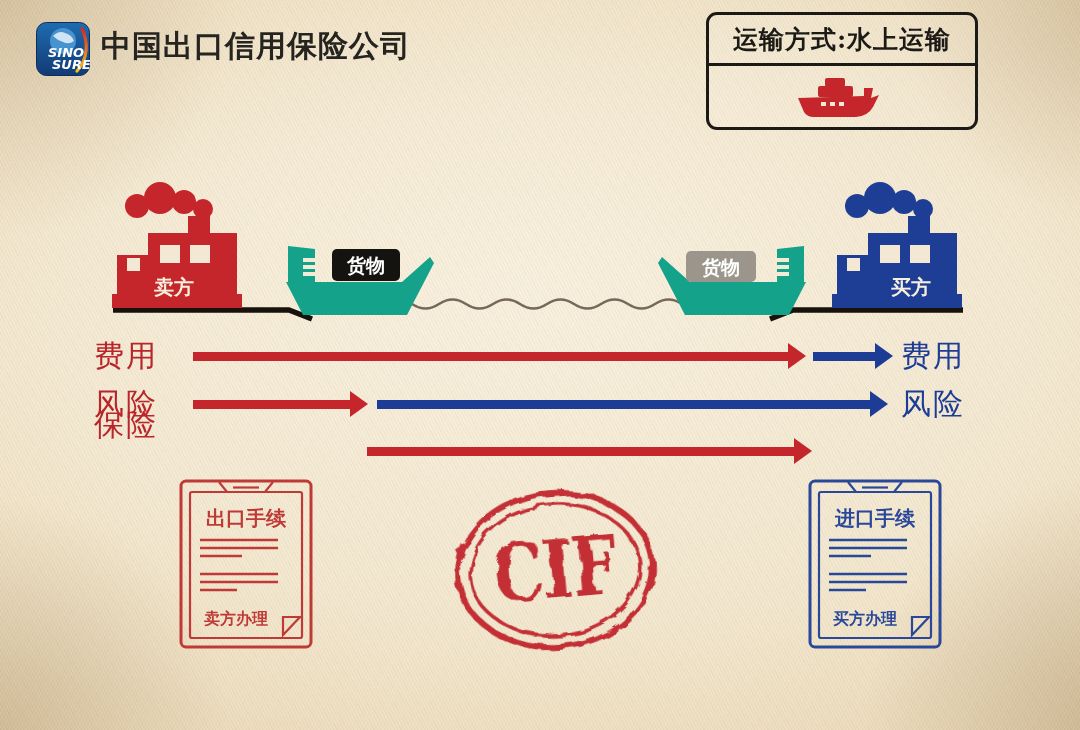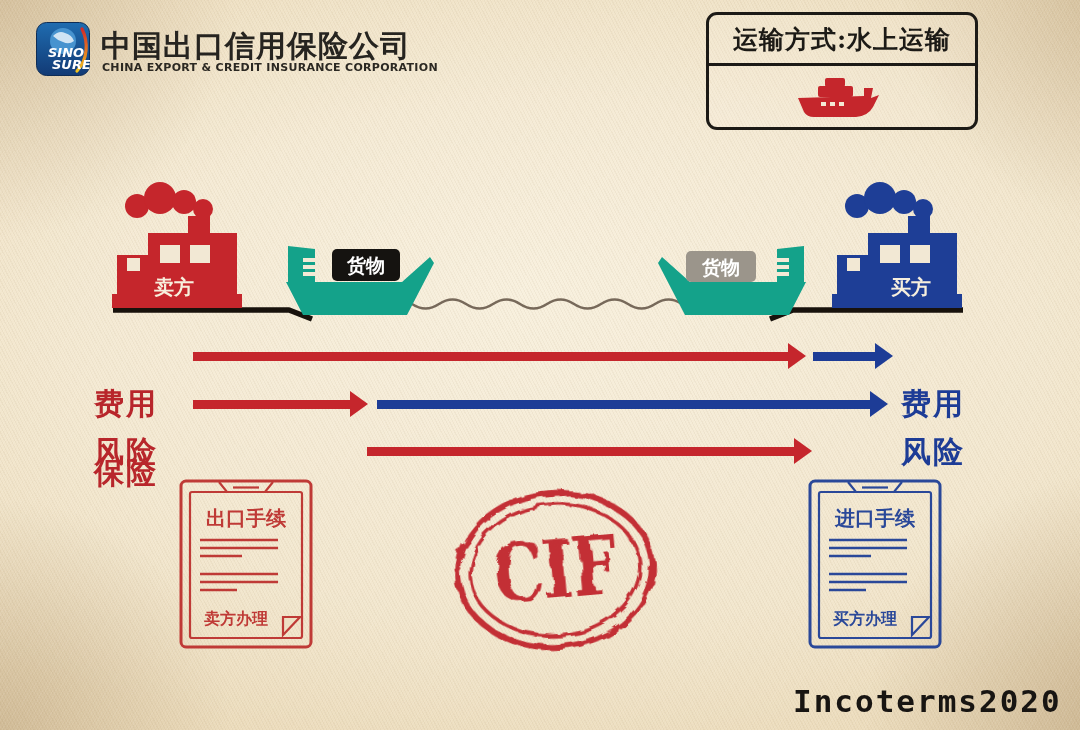--- a/index.html
+++ b/index.html
@@ -28,21 +28,21 @@
   .company-en{left:102px;top:61px;font-size:11px;font-weight:bold;color:#2b2822;letter-spacing:.3px;}
 
   
   .transport-box{left:706px;top:12px;width:266px;height:112px;border:3px solid #1c1a16;border-radius:11px;
     display:flex;flex-direction:column;background:rgba(255,250,238,.12);}
   .transport-title{height:48px;border-bottom:3px solid #1c1a16;display:flex;align-items:center;justify-content:center;
     font-family:"DejaVu Serif",serif;font-weight:bold;font-size:25px;color:#1c1a16;letter-spacing:1px;}
   .transport-icon-wrap{flex:1;display:flex;align-items:center;justify-content:center;}
 
   
-  .flow-label{font-family:"DejaVu Serif",serif;font-weight:bold;font-size:30px;letter-spacing:2px;line-height:34px;margin-top:48px;}
+  .flow-label{font-family:"DejaVu Serif",serif;font-weight:normal;font-size:30px;letter-spacing:2px;line-height:34px;}
   .flow-red{color:#b8262b;}
   .flow-blue{color:#1d3c96;}
   .arrow{display:flex;align-items:center;height:26px;}
   .arrow .shaft{flex:1;height:9px;}
   .arrow .tip{width:0;height:0;border-top:13px solid rgba(0,0,0,0);border-bottom:13px solid rgba(0,0,0,0);border-left-width:18px;border-left-style:solid;}
   .arrow.red .shaft{background:#c5262c;} .arrow.red .tip{border-left-color:#c5262c;}
   .arrow.blue .shaft{background:#1d3c96;} .arrow.blue .tip{border-left-color:#1d3c96;}
 
   
   .doc-title{font-family:"DejaVu Serif",serif;font-weight:bold;}
@@ -71,21 +71,20 @@
       </linearGradient>
     </defs>
     <rect x="0.5" y="0.5" width="53" height="53" rx="10" fill="url(#lgBlue)" stroke="#0e2c55" stroke-width="1"></rect>
     <circle cx="27" cy="19" r="13" fill="#4793cf"></circle>
     <path d="M17,14 q6,-6 12,-3 q7,2 9,8 q-5,4 -11,1 q-6,-2 -10,-6z" fill="#e9f2fa" opacity=".85"></path>
     <path d="M46,7 C52.5,20 52,37 41,49" stroke="url(#lgArc)" stroke-width="3.2" fill="none" stroke-linecap="round"></path>
     <text x="12" y="35" font-size="13" font-style="italic" font-weight="bold" fill="#ffffff">SINO</text>
     <text x="16" y="47" font-size="13" font-style="italic" font-weight="bold" fill="#ffffff">SURE</text>
   </svg>
   <div class="abs company-cn">中国出口信用保险公司</div>
-  <div class="abs company-en">CHINA EXPORT &amp; CREDIT INSURANCE CORPORATION</div>
 
   <div class="abs transport-box">
     <div class="transport-title">运输方式:水上运输</div>
     <div class="transport-icon-wrap">
       <svg width="96" height="52" viewBox="0 0 96 52">
         <g fill="#c5262c">
           <path d="M4,27 L10,41 Q13,46 20,46 L62,46 Q74,45 79,36 L85,24 L77,27 L79,17 L70,17 L70,25 Z"></path>
           <rect x="24" y="15" width="35" height="11" rx="2"></rect>
           <rect x="31" y="7" width="20" height="9" rx="2"></rect>
         </g>
@@ -229,15 +228,14 @@
         <feDisplacementMap in="SourceGraphic" in2="n" scale="8"></feDisplacementMap>
       </filter>
     </defs>
     <g filter="url(#grunge)">
       <ellipse cx="108" cy="88" rx="97" ry="77" fill="none" stroke="#c0222a" stroke-width="6"></ellipse>
       <ellipse cx="108" cy="88" rx="85" ry="65" fill="none" stroke="#c0222a" stroke-width="3.5"></ellipse>
       <text x="108" y="116" text-anchor="middle" font-family="DejaVu Serif, serif" font-size="80" font-weight="bold" fill="#c0222a" textLength="124" lengthAdjust="spacingAndGlyphs">CIF</text>
     </g>
   </svg>
 
-  <div class="abs footer-text">Incoterms2020</div>
 
 </div>
 
 </body></html>

